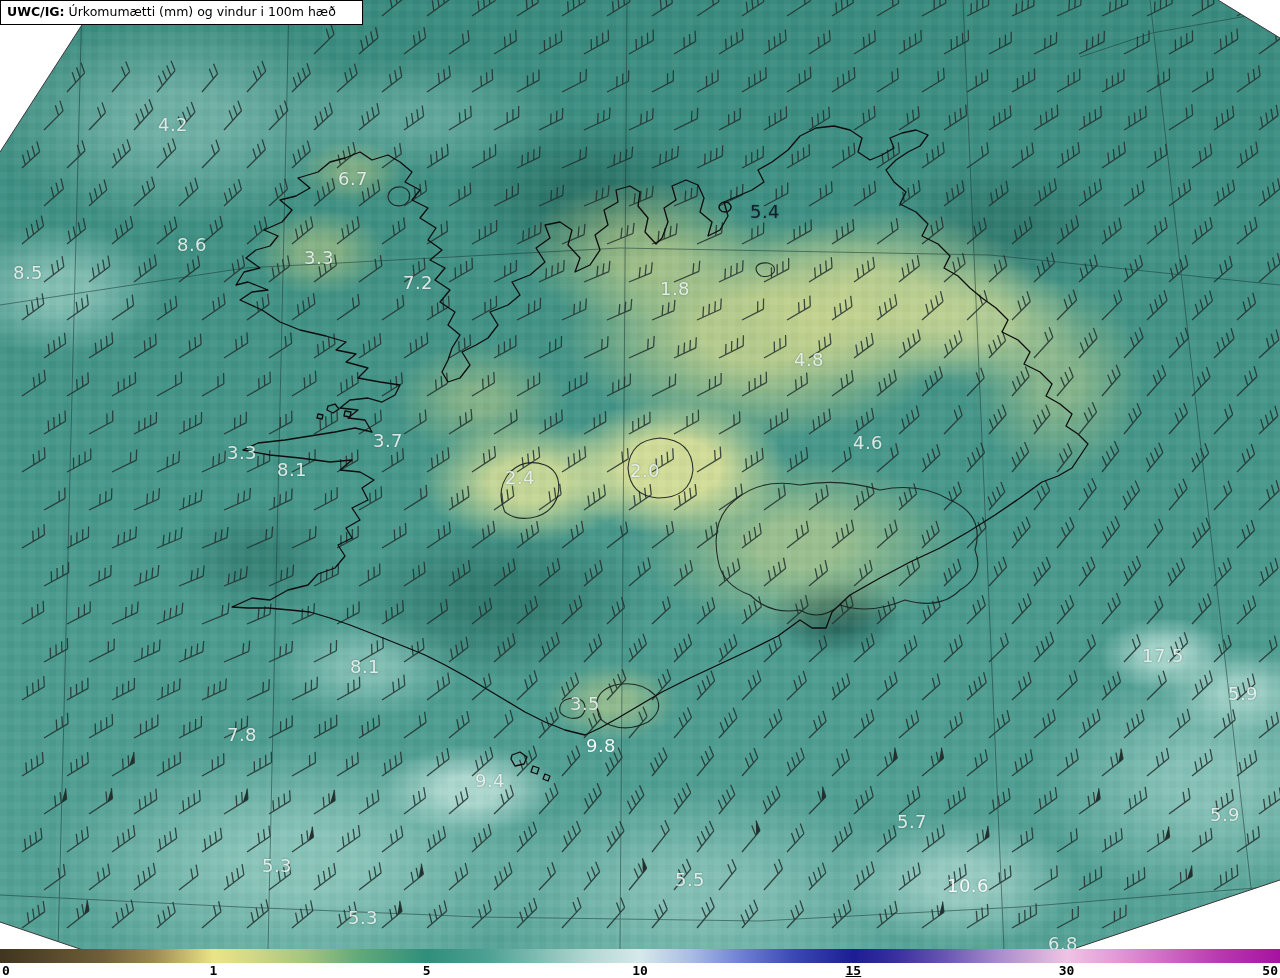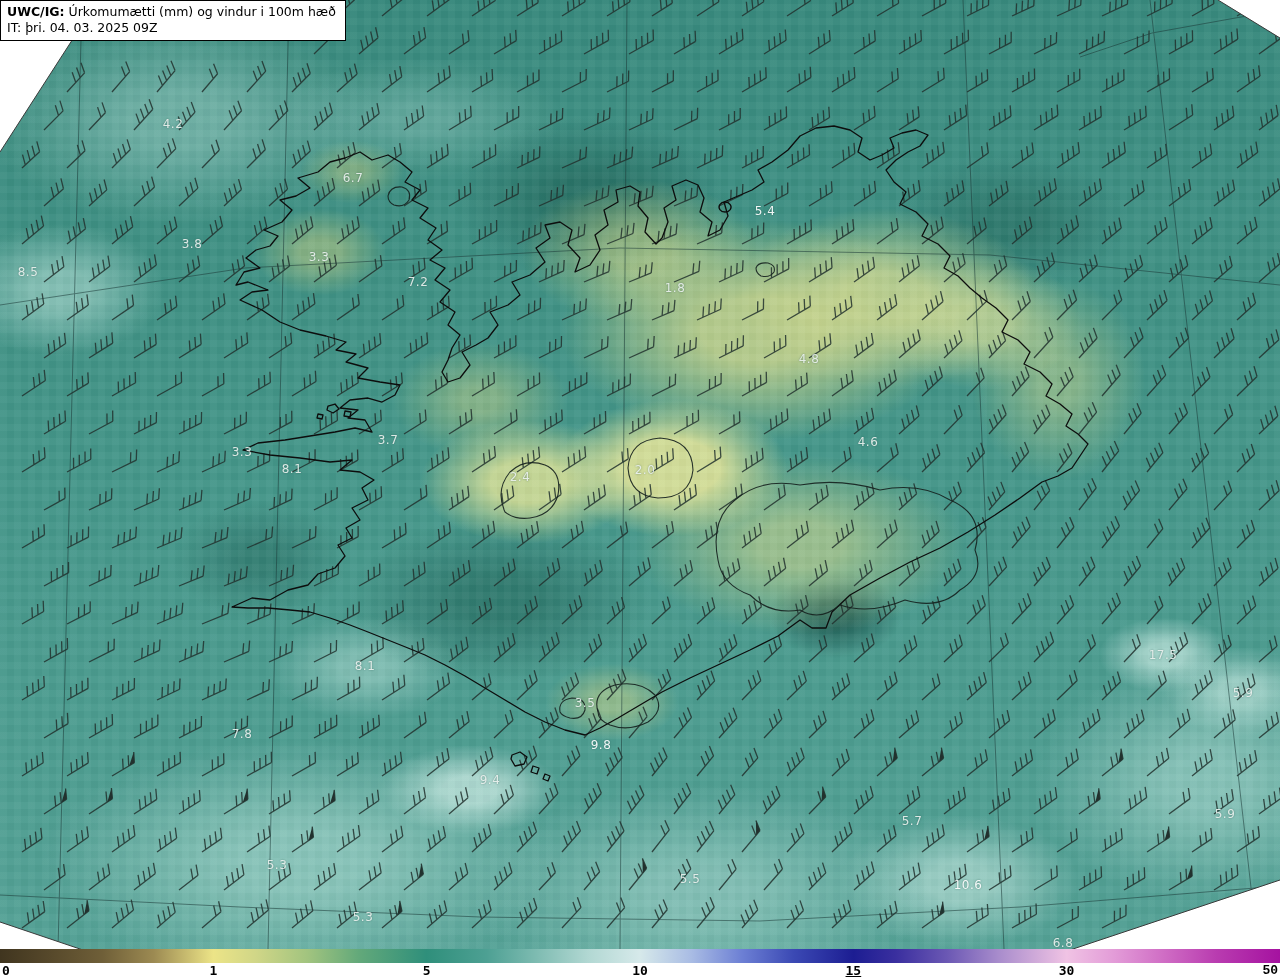--- a/index.html
+++ b/index.html
@@ -38,34 +38,34 @@
       radial-gradient(105px 62px at 1240px 692px, rgba(200,234,226,.6) 0 20%, rgba(200,234,226,0) 72%),
       radial-gradient(135px 72px at 365px 668px, rgba(178,222,213,.5) 0 18%, rgba(178,222,213,0) 72%),
       linear-gradient(180deg, rgba(40,118,106,.28) 0%, rgba(100,176,166,.18) 55%, rgba(132,198,188,.3) 100%);
   }
   #pixgrid{position:absolute;inset:0;opacity:.6;
     background-image:
       repeating-linear-gradient(0deg, rgba(255,255,255,.045) 0 7px, rgba(0,0,0,.02) 7px 14px),
       repeating-linear-gradient(90deg, rgba(255,255,255,.045) 0 7px, rgba(0,0,0,.02) 7px 14px);}
   #vector-layer{position:absolute;left:0;top:0;}
   
-  .clabel{position:absolute;transform:translate(-50%,-50%);font-size:12px;
+  .clabel{position:absolute;transform:translate(-50%,-50%);font-size:18px;
           color:#e9f0ed;opacity:.92;text-shadow:0 0 2px rgba(25,65,58,.55);letter-spacing:.5px;}
   
   #infobox{position:absolute;left:0;top:0;background:#fff;border:1px solid #000;
-           padding:3px 9px 4px 6px;font-size:12.5px;line-height:16px;color:#000;z-index:30;white-space:nowrap;}
+           padding:3px 26px 4px 6px;font-size:12.5px;line-height:16px;color:#000;z-index:30;white-space:nowrap;}
   #infobox b{font-weight:bold;}
   
   #colorbar-wrap{position:absolute;left:0;top:949px;width:1280px;height:29px;background:#fff;}
   #colorbar{position:absolute;left:0;top:0;width:1280px;height:14px;}
   #cbticks{position:absolute;left:0;top:14px;width:1280px;height:15px;background:#fff;
            font-family:"DejaVu Sans Mono","Liberation Mono",monospace;font-size:13px;font-weight:bold;color:#000;}
   .cbtick{position:absolute;top:0;line-height:15px;transform:translateX(-50%);}
   .cbtick.first{transform:none;}
-  .cbtick.last{transform:translateX(-100%);font-family:Liberation Mono, monospace;}
+  .cbtick.last{transform:translateX(-100%);}
 </style>
 </head>
 <body>
 
 <div id="frame">
 
   <div id="map">
     <div id="field"></div>
     <div id="pixgrid"></div>
 
@@ -837,25 +837,25 @@
           <line x1="1218" y1="0" x2="1280" y2="38"></line>
           <line x1="0" y1="922" x2="83" y2="950"></line>
           <line x1="1070" y1="950" x2="1280" y2="880"></line>
         </g>
       </g>
     </svg>
 
     <div id="map-labels">
         <div class="clabel" style="left: 173px; top: 124px; color: rgb(233, 240, 237);">4.2</div>
         <div class="clabel" style="left: 353px; top: 178px; color: rgb(233, 240, 237);">6.7</div>
-        <div class="clabel" style="left: 192px; top: 244px; color: rgb(233, 240, 237);">3.8</div>
+        <div class="clabel" style="left: 192px; top: 244px; color: rgb(233, 240, 237);">8.6</div>
         <div class="clabel" style="left: 28px; top: 272px; color: rgb(233, 240, 237);">8.5</div>
         <div class="clabel" style="left: 319px; top: 257px; color: rgb(233, 240, 237);">3.3</div>
         <div class="clabel" style="left: 418px; top: 282px; color: rgb(233, 240, 237);">7.2</div>
-        <div class="clabel" style="left: 765px; top: 211px; color: #ffffff; text-align: center;">5.4</div>
+        <div class="clabel" style="left: 765px; top: 211px; color: #0f172a; text-align: center;">5.4</div>
         <div class="clabel" style="left: 675px; top: 288px; color: rgb(233, 240, 237);">1.8</div>
         <div class="clabel" style="left: 809px; top: 359px; color: rgb(233, 240, 237);">4.8</div>
         <div class="clabel" style="left: 868px; top: 429px; color: rgb(233, 240, 237); margin-top: 13px;">4.6</div>
         <div class="clabel" style="left: 388px; top: 440px; color: rgb(233, 240, 237);">3.7</div>
         <div class="clabel" style="left: 242px; top: 452px; color: rgb(233, 240, 237);">3.3</div>
         <div class="clabel" style="left: 292px; top: 469px; color: rgb(233, 240, 237);">8.1</div>
         <div class="clabel" style="left: 520px; top: 477px; color: rgb(233, 240, 237);">2.4</div>
         <div class="clabel" style="left: 645px; top: 470px; color: rgb(233, 240, 237);">2.0</div>
         <div class="clabel" style="left: 365px; top: 666px; color: rgb(233, 240, 237);">8.1</div>
         <div class="clabel" style="left: 585px; top: 703px; color: rgb(233, 240, 237);">3.5</div>
@@ -870,21 +870,20 @@
         <div class="clabel" style="left: 690px; top: 879px; color: rgb(233, 240, 237);">5.5</div>
         <div class="clabel" style="left: 968px; top: 885px; color: #ffffff;">10.6</div>
         <div class="clabel" style="left: 363px; top: 917px; color: rgb(233, 240, 237);">5.3</div>
         <div class="clabel" style="left: 1063px; top: 943px; color: rgb(233, 240, 237);">6.8</div>
       </div>
 
     <div id="infobox">
       <div>
         <b>UWC/IG:</b><span> Úrkomumætti (mm) og vindur i 100m hæð</span>
       </div>
-      <div>IT: þri. 04. 03. 2025 09Z</div>
     </div>
   </div>
 
   <div id="colorbar-wrap">
     <div id="colorbar" style="background: linear-gradient(90deg, rgb(64, 53, 31) 0%, rgb(87, 73, 43) 4%, rgb(111, 95, 56) 8%, rgb(156, 138, 82) 12%, rgb(236, 228, 135) 16.67%, rgb(208, 214, 135) 20%, rgb(162, 196, 127) 24%, rgb(99, 169, 122) 28%, rgb(47, 143, 123) 33.33%, rgb(77, 160, 147) 38%, rgb(127, 188, 178) 42%, rgb(178, 216, 211) 46%, rgb(214, 233, 234) 50%, rgb(169, 188, 228) 54%, rgb(108, 127, 212) 58%, rgb(59, 73, 180) 62%, rgb(28, 29, 146) 66.67%, rgb(58, 47, 159) 70%, rgb(107, 88, 180) 74%, rgb(168, 140, 204) 78%, rgb(240, 195, 228) 83.33%, rgb(227, 156, 216) 87%, rgb(207, 108, 196) 91%, rgb(185, 60, 176) 95%, rgb(165, 18, 160) 100%);"></div>
     <div id="cbticks">
         <span class="cbtick first" style="left: 2px;">0</span>
         <span class="cbtick" style="left: 16.67%;">1</span>
         <span class="cbtick" style="left: 33.33%;">5</span>
         <span class="cbtick" style="left: 50%;">10</span>

